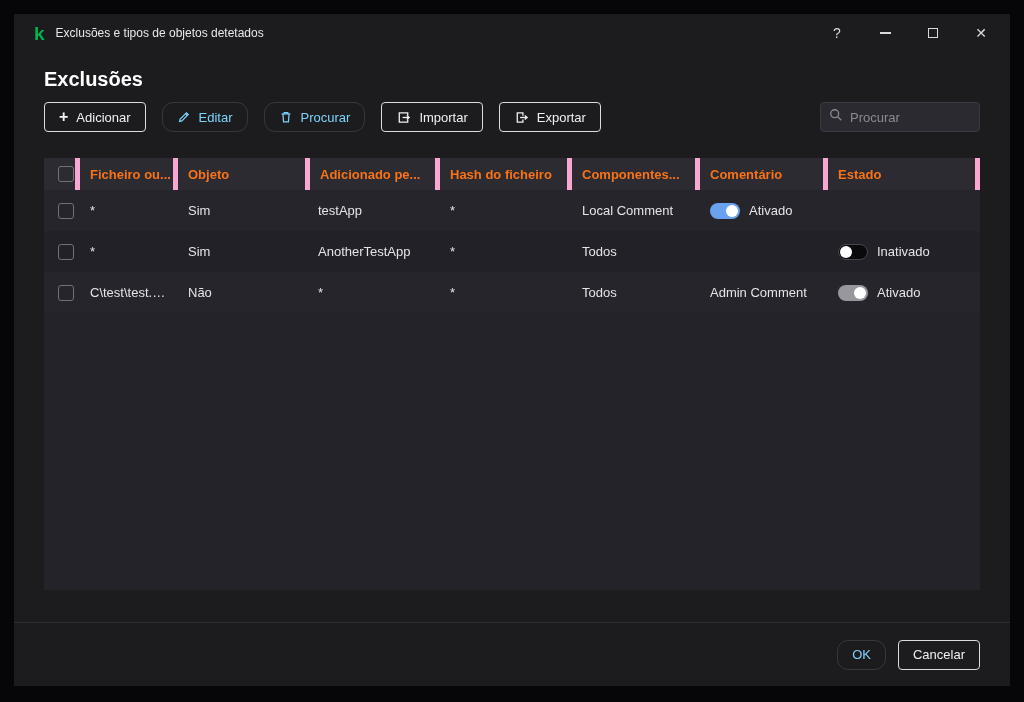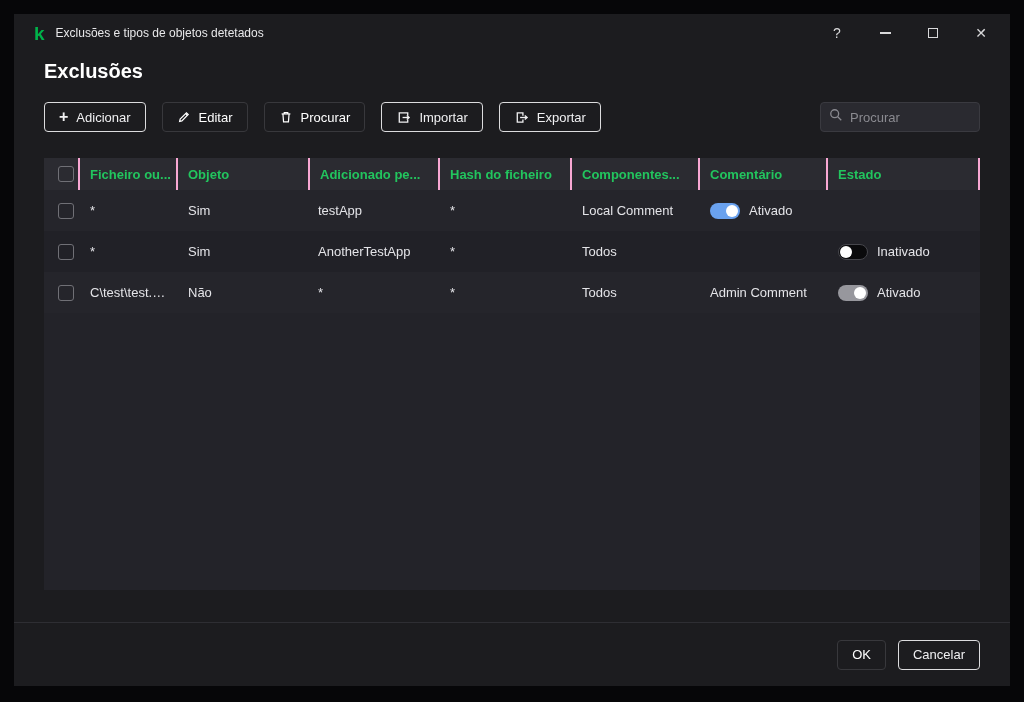--- a/index.html
+++ b/index.html
@@ -31,36 +31,36 @@
   .winbtn {
     background:none; border:none; color:#d8d8da; font-size:14px;
     width:26px; height:26px; cursor:pointer;
     display:flex; align-items:center; justify-content:center;
     font-family:inherit;
   }
   .min-glyph { display:block; width:11px; height:2px; background:#d8d8da; }
   .max-glyph { display:block; width:10px; height:10px; border:1.5px solid #d8d8da; }
   
   .page-title {
-    position:absolute; left:30px; top:46px;
+    position:absolute; left:30px; top:54px;
     font-size:20px; font-weight:bold; color:#ffffff;text-align:center;
   }
   
   .toolbar {
     position:absolute; left:30px; top:88px; width:936px; height:30px;
     display:flex; align-items:center; gap:16px;
   }
   .btn {
     height:30px; padding:0 14px; border-radius:4px;
     background:transparent; border:1px solid #dcdcde; color:#f0f0f2;
     font-size:13px; font-family:inherit; cursor:pointer;
     display:inline-flex; align-items:center; gap:8px; white-space:nowrap;
   }
   .btn.disabled {
-    border-color:#38383c; color:#ffffff; cursor:default;
+    border-color:#38383c; color:#7dd3fc; cursor:default;border-radius:11px;
   }
   .btn .ic { display:inline-flex; align-items:center; line-height:1; }
   .btn svg { display:block; }
   .plus-glyph { font-size:16px; font-weight:bold; line-height:1; margin-top:-1px; }
   .search {
     margin-left:auto; width:160px; height:30px; border-radius:4px;
     background:#2a2a30; border:1px solid #3a3a40;
     display:flex; align-items:center; padding:0 8px; gap:7px;
   }
   .search input {
@@ -71,22 +71,22 @@
   
   .table {
     position:absolute; left:30px; top:144px; width:936px; height:432px;
     background:#232329; overflow:hidden;
   }
   .thead {
     display:flex; height:32px; background:#2b2b31; align-items:stretch;
   }
   .th {
     display:flex; align-items:center; padding:0 10px;
-    font-size:13px; font-weight:bold; color:#22c55e;
-    border-right:2px solid #f9a8d4;
+    font-size:13px; font-weight:bold; color:#f97316;
+    border-right:5px solid #f9a8d4;
     overflow:hidden; white-space:nowrap; text-overflow:ellipsis;
     flex:0 0 auto;
   }
   .tr {
     display:flex; height:41px; align-items:stretch; cursor:default;
   }
   .tr:nth-child(odd) { background:#25252b; }
   .tr:nth-child(even) { background:#212127; }
   .td {
     display:flex; align-items:center; padding:0 10px;

